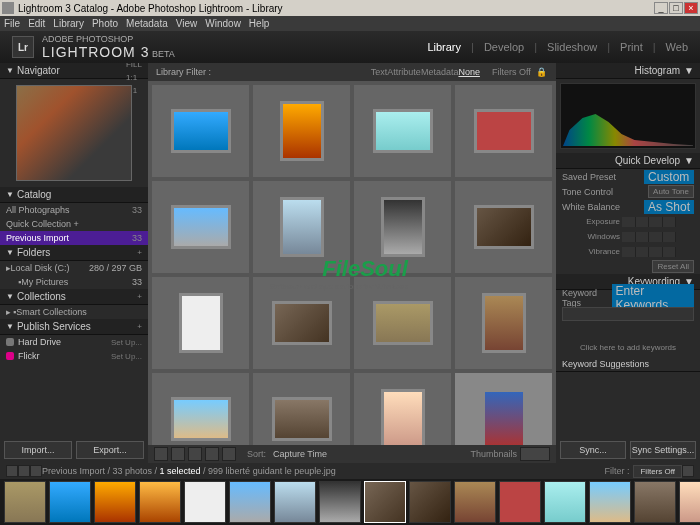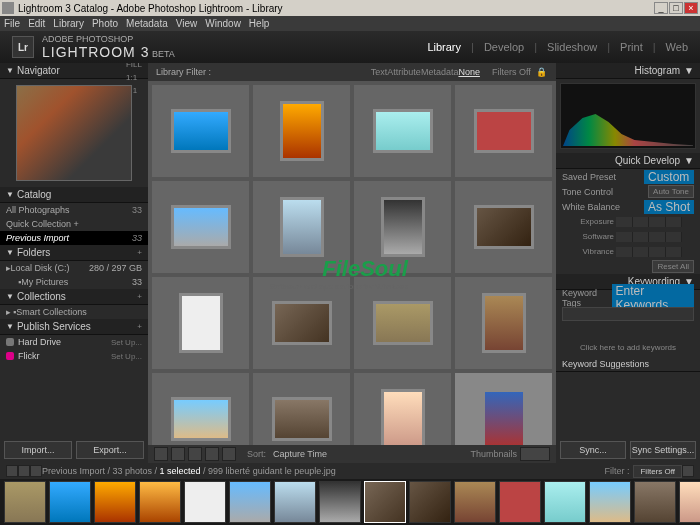--- a/index.html
+++ b/index.html
@@ -21,21 +21,21 @@
 .modules .sep { color:#555; }
 .mainrow { display:flex; height:400px; }
 .leftpanel { width:148px; background:#2a2a2a; display:flex; flex-direction:column; overflow:hidden; }
 .rightpanel { width:144px; background:#2a2a2a; display:flex; flex-direction:column; overflow:hidden; }
 .center { flex:1; background:#4a4a4a; display:flex; flex-direction:column; }
 .panel-hdr { height:16px; background:#222; display:flex; align-items:center; padding:0 6px; font-size:10px; border-bottom:1px solid #111; }
 .panel-hdr .tri { margin-right:3px; font-size:8px; }
 .panel-hdr .right { margin-left:auto; display:flex; gap:4px; font-size:8px; color:#888;flex-direction:column; }
 .nav-img { margin:6px auto; width:116px; height:96px; background:linear-gradient(135deg,#8b6f47 0%,#a0522d 30%,#3a3a3a 70%); border:1px solid #666; }
 .catalog-row { height:14px; display:flex; align-items:center; padding:0 6px; font-size:9px; color:#aaa; }
-.catalog-row.sel { background:#000000; color:#fff;font-style:italic; }
+.catalog-row.sel { background:#4c1d95; color:#fff; }
 .catalog-row .cnt { margin-left:auto; color:#888; }
 .folder-row { height:14px; display:flex; align-items:center; padding:0 6px; font-size:9px; color:#aaa; }
 .pubrow { height:14px; display:flex; align-items:center; padding:0 6px; font-size:9px; gap:4px; }
 .pubrow .dot { width:8px; height:8px; border-radius:2px; }
 .pubrow .setup { margin-left:auto; color:#777; font-size:8px; }
 .btns { margin-top:auto; padding:4px; display:flex; gap:4px; }
 .btn { flex:1; height:18px; background:#333; border:1px solid #555; display:flex; align-items:center; justify-content:center; font-size:9px; cursor:pointer; }
 .filterbar { height:18px; background:#333; display:flex; align-items:center; padding:0 8px; font-size:9px; }
 .filterbar .lbl { color:#aaa; }
 .filterbar .opts { margin-left:auto; display:flex; color:#888; }
@@ -51,21 +51,21 @@
 .gridtools .iconbtn { width:14px; height:14px; background:#444; border:1px solid #222; cursor:pointer; }
 .gridtools .sortlbl { margin-left:8px; font-size:9px; color:#888; }
 .gridtools .sortval { font-size:9px; color:#bbb; margin-left:4px; }
 .gridtools .thlbl { margin-left:auto; font-size:9px; color:#888; }
 .histo { height:66px; background:#111; margin:4px; position:relative; border:1px solid #333; }
 .histo-curve { position:absolute; bottom:2px; left:2px; right:2px; height:40px; background:linear-gradient(90deg,#048 0%,#084 20%,#880 40%,#a44 55%,#844 70%,#444 100%); clip-path:polygon(0 100%,5% 60%,15% 30%,25% 20%,35% 40%,45% 70%,55% 85%,70% 90%,85% 95%,100% 98%,100% 100%); }
 .qd-row { height:15px; display:flex; align-items:center; padding:0 6px; font-size:9px; }
 .qd-row .lbl { color:#999; }
 .qd-row .val { margin-left:auto; color:#bbb; background:#0369a1; padding:0 4px; min-width:50px; font-size:12px; }
 .qd-row .at { margin-left:auto; color:#888; font-size:8px; background:#3a3a3a; padding:1px 4px; border:1px solid #555; cursor:pointer; }
-.slider-row { height:15px; display:flex; align-items:center; padding:0 18px; font-size:8px; gap:2px; }
+.slider-row { height:15px; display:flex; align-items:center; padding:0 24px; font-size:8px; gap:2px; }
 .slider-row .lbl { color:#888; width:40px; text-align:right; }
 .slider-row .seg { flex:1; height:10px; background:#333; display:flex; }
 .slider-row .seg div { flex:1; border-right:1px solid #222; }
 .kw-input { margin:2px 6px; height:14px; background:#333; border:1px solid #444; color:#888; font-size:8px; padding:0 3px; display:flex; align-items:center; }
 .kw-add { margin:20px 6px 4px; font-size:8px; color:#888; text-align:center; cursor:pointer; }
 .syncrow { display:flex; gap:4px; padding:4px; margin-top:auto; }
 .statusbar { height:16px; background:#2a2a2a; display:flex; align-items:center; padding:0 6px; font-size:9px; gap:0; }
 .statusbar .iconsm { width:12px; height:12px; background:#444; border:1px solid #222; cursor:pointer; }
 .statusbar .path { color:#999; }
 .statusbar .path .sel { color:#fff; }
@@ -305,21 +305,21 @@
         <div class="slider-row">
           <span class="lbl">Exposure</span>
           <span class="seg">
             <div></div>
             <div></div>
             <div></div>
             <div></div>
           </span>
         </div>
         <div class="slider-row">
-          <span class="lbl">Software</span>
+          <span class="lbl">Windows</span>
           <span class="seg">
             <div></div>
             <div></div>
             <div></div>
             <div></div>
           </span>
         </div>
         <div class="slider-row">
           <span class="lbl">Vibrance</span>
           <span class="seg">

